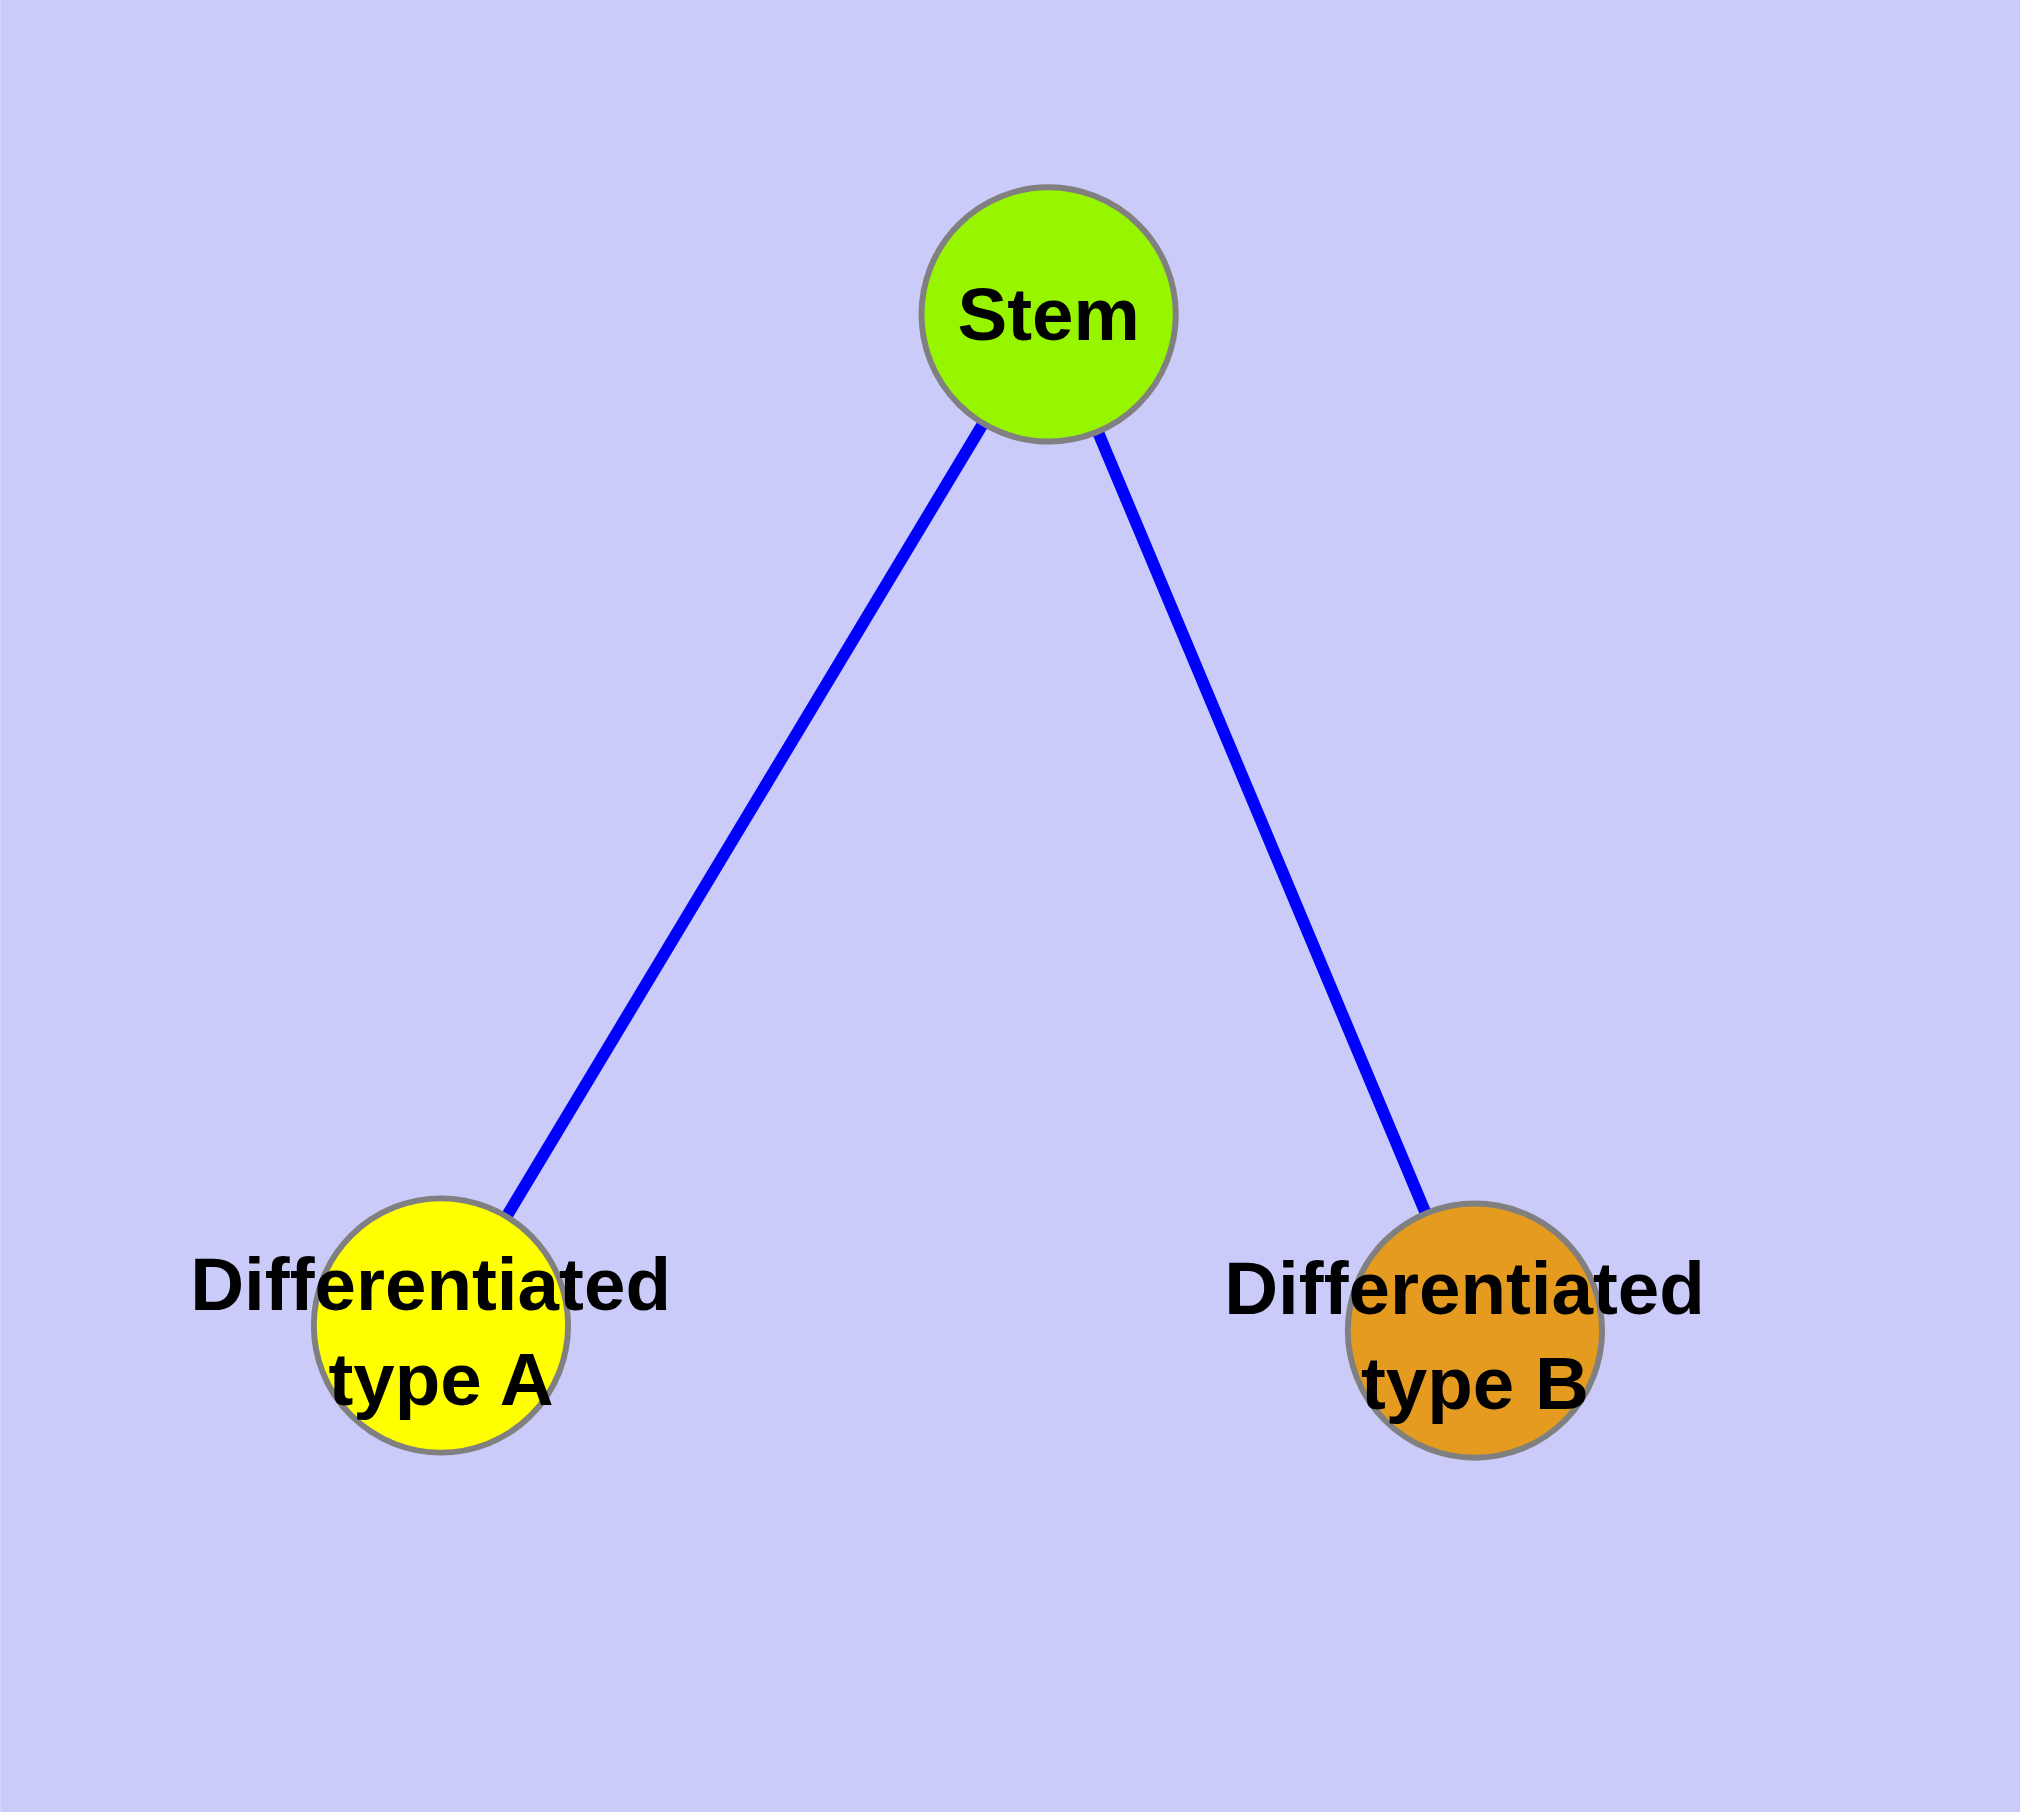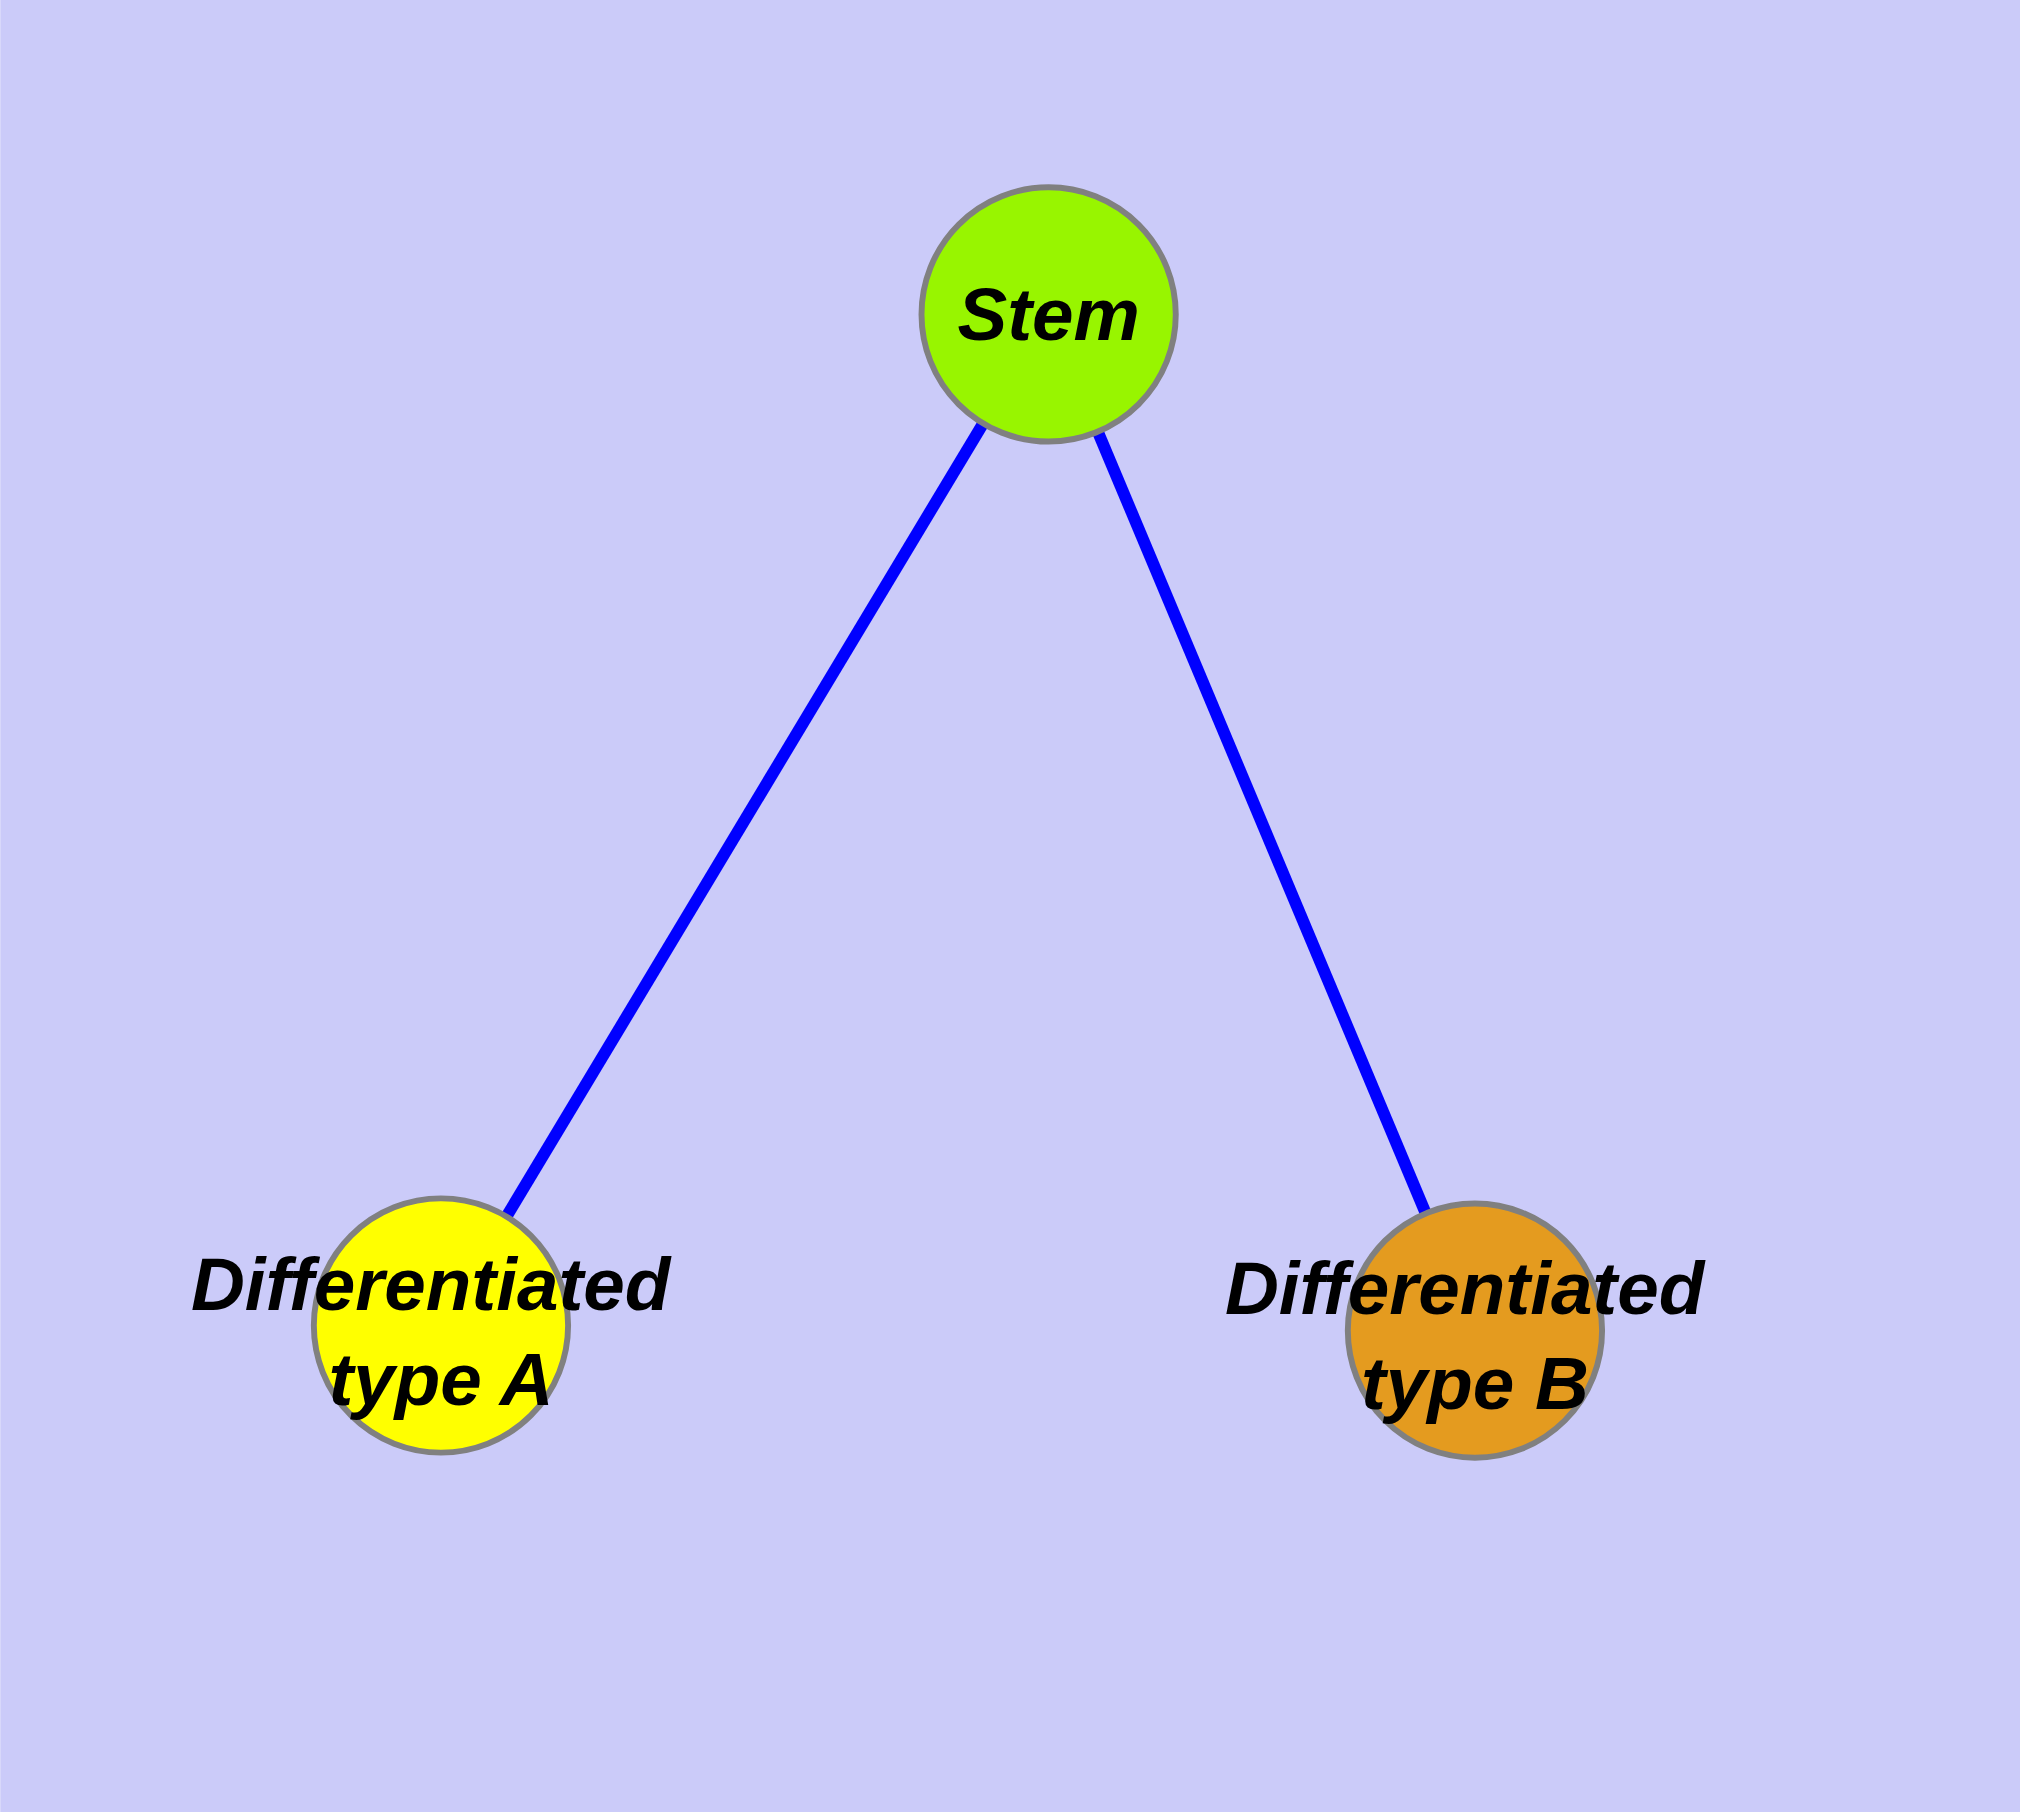--- a/index.html
+++ b/index.html
@@ -9,21 +9,20 @@
   body {
     width: 2021px;
     height: 1812px;
     overflow: hidden;
     font-family: "Liberation Sans", sans-serif;
   }
   .diagram-canvas {
     position: relative;
     width: 2021px;
     height: 1812px;
-    font-style: italic;
   }
   .diagram-canvas svg {
     display: block;
     width: 100%;
     height: 100%;
   }
   .node-label {
     font-family: "Liberation Sans", "DejaVu Sans", sans-serif;
     font-weight: bold;
     font-size: 88px;

